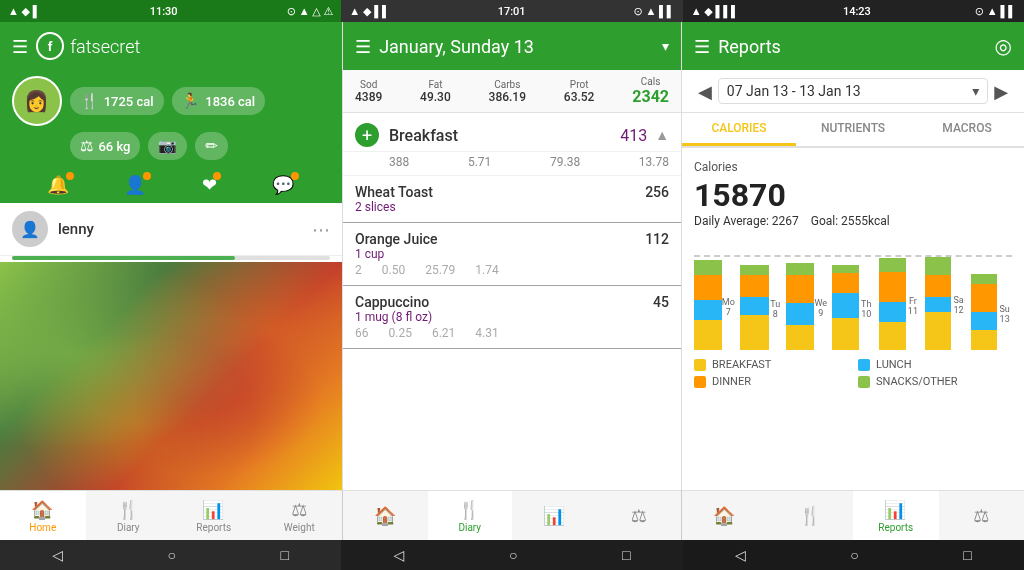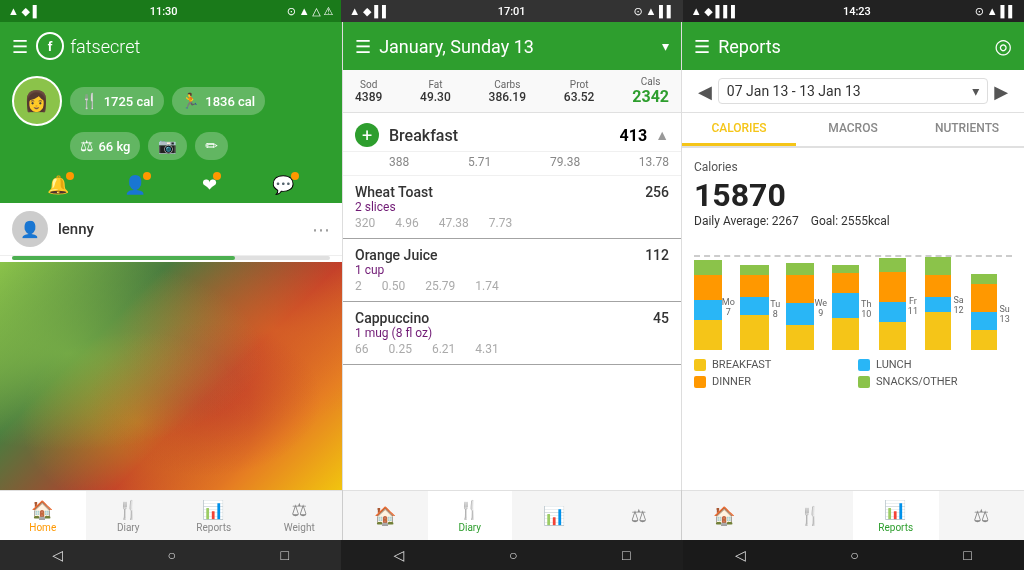--- a/index.html
+++ b/index.html
@@ -226,21 +226,21 @@
       width: 24px; height: 24px;
       border-radius: 50%;
       background: #2e9e2e;
       color: #fff;
       display: flex; align-items: center; justify-content: center;
       font-size: 18px;
       margin-right: 10px;
       cursor: pointer;
     }
     .meal-name { font-size: 16px; font-weight: 500; color: #333; flex: 1; }
-    .meal-cals { font-size: 16px; font-weight: 700; color: #000000; }
+    .meal-cals { font-size: 16px; font-weight: 400; color: #701a75; }
     .meal-expand { color: #999; font-size: 14px; margin-left: 8px; }
 
     .meal-macros {
       display: flex;
       padding: 3px 12px 6px 46px;
       justify-content: space-between;
       color: #888;
       font-size: 12px;
       border-bottom: 1px solid #f0f0f0;
     }
@@ -576,26 +576,20 @@
           <span>79.38</span>
           <span>13.78</span>
         </div>
 
         <div class="food-item">
           <div class="food-item-row1">
             <span class="food-item-name">Wheat Toast</span>
             <span class="food-item-cals">256</span>
           </div>
           <div class="food-item-serving">2 slices</div>
-          <div class="food-item-macros">
-            <span>320</span>
-            <span>4.96</span>
-            <span>47.38</span>
-            <span>7.73</span>
-          </div>
         </div>
 
         <div class="food-item">
           <div class="food-item-row1">
             <span class="food-item-name">Orange Juice</span>
             <span class="food-item-cals">112</span>
           </div>
           <div class="food-item-serving">1 cup</div>
           <div class="food-item-macros">
             <span>2</span>
@@ -636,24 +630,24 @@
         <span class="date-dropdown-arrow">▾</span>
       </div>
       <span class="date-nav-btn">▶</span>
     </div>
 
     <div class="reports-tabs">
       <div class="reports-tab active">
         <span>CALORIES</span>
       </div>
       <div class="reports-tab">
+        <span>NUTRIENTS</span>
+      </div>
+      <div class="reports-tab">
         <span>MACROS</span>
-      </div>
-      <div class="reports-tab">
-        <span>NUTRIENTS</span>
       </div>
     </div>
 
     <div class="reports-content">
       <div class="reports-section-label">Calories</div>
       <div class="reports-big-number">15870</div>
       <div class="reports-sub-info">
         <span>Daily Average: 2267</span>
         &nbsp;&nbsp;
         <span>Goal: 2555kcal</span>

